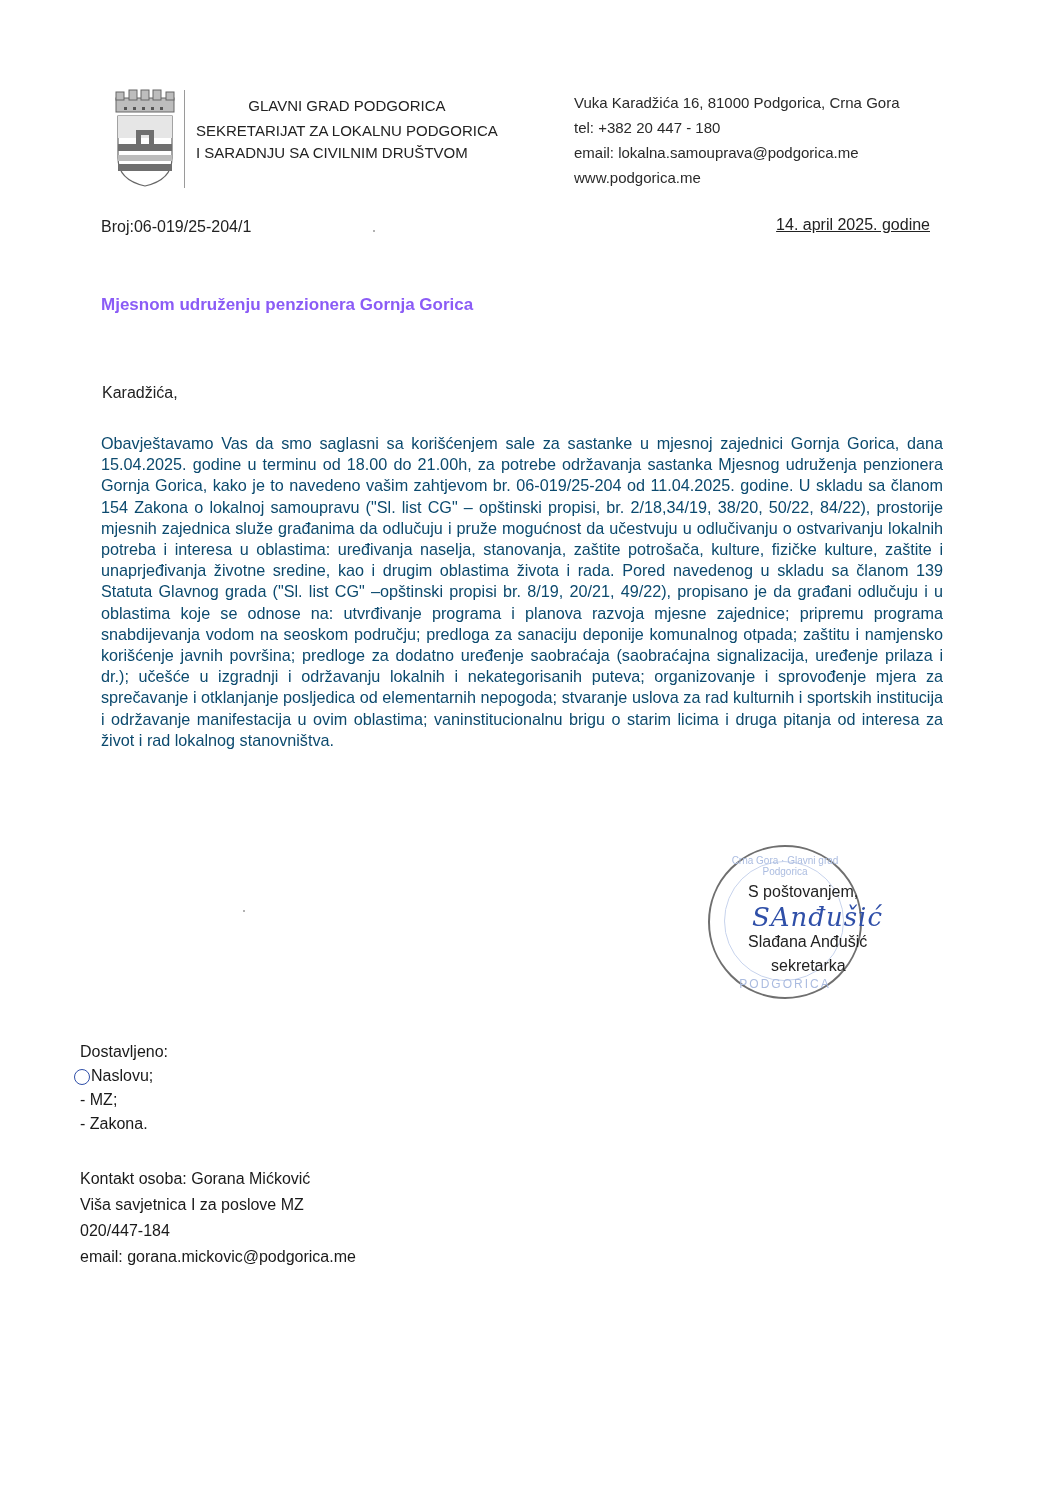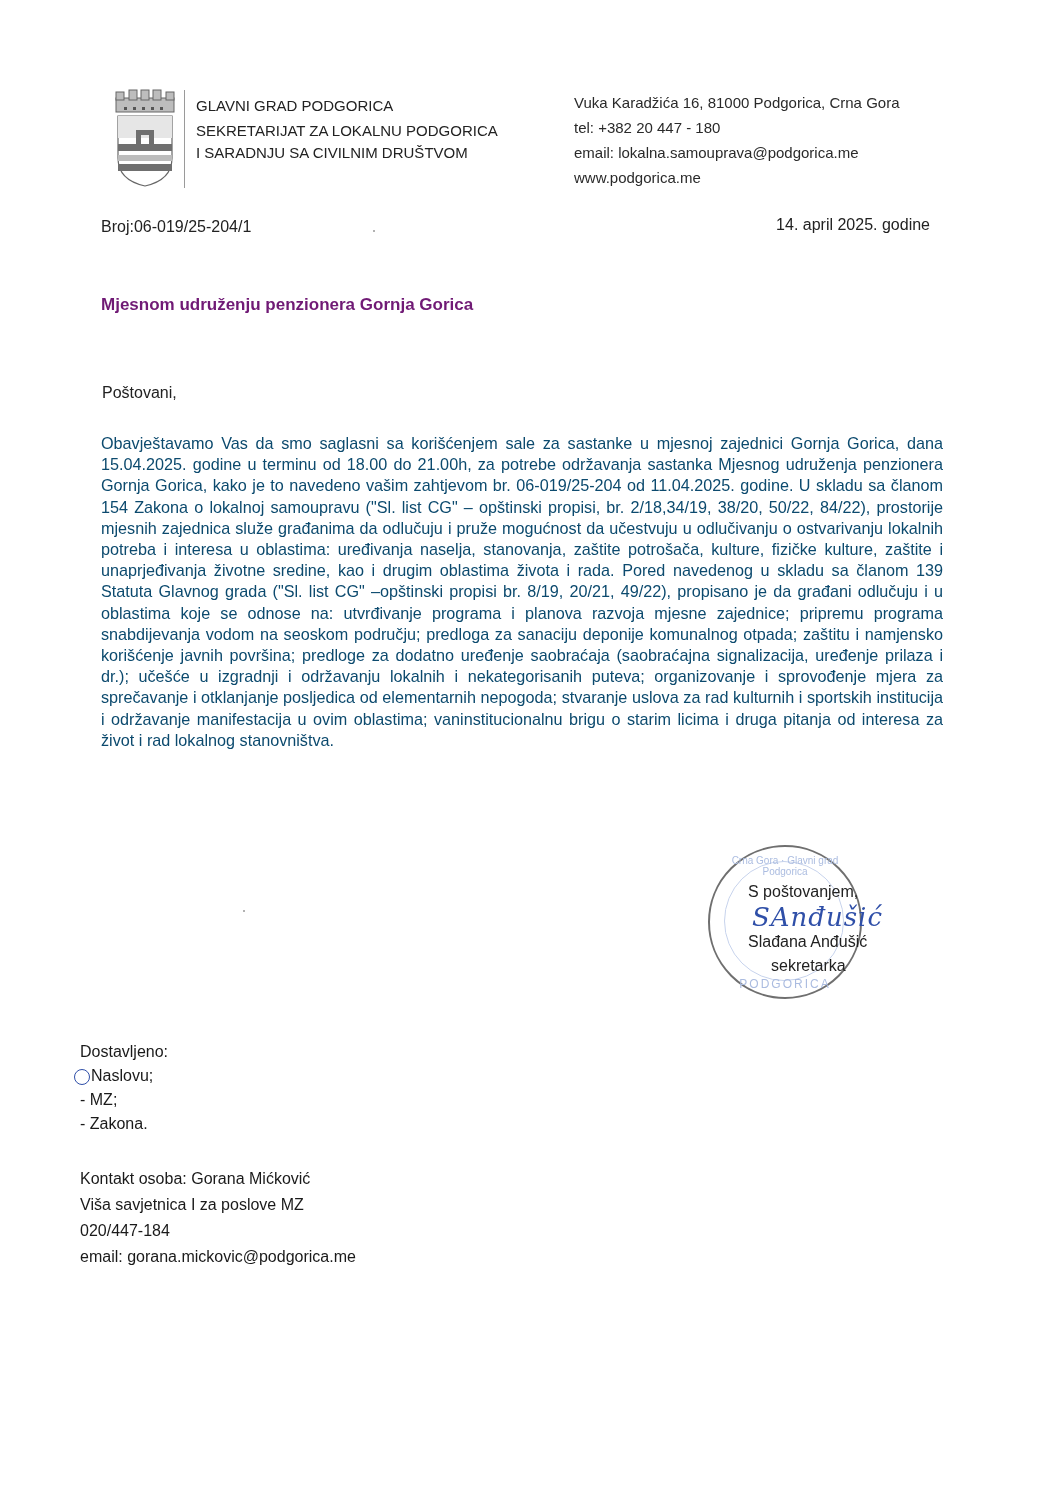--- a/index.html
+++ b/index.html
@@ -3,25 +3,25 @@
 <meta charset="utf-8">
 <style>
   html, body { margin:0; padding:0; background:#ffffff; }
   body { width:1058px; height:1497px; position:relative; overflow:hidden;
          font-family:"Liberation Sans", sans-serif; color:#1a1a1a; }
   .abs { position:absolute; }
   .crest { left:112px; top:88px; width:66px; height:100px; }
   .vline { left:184px; top:90px; width:1px; height:98px; background:#9a9a9a; }
   .hdr-left { left:196px; top:92px; font-size:15px; line-height:22px; color:#222; }
   .hdr-left div { white-space:nowrap; }
-  .hdr-left .gap { margin-top:3px; }
+  .hdr-left .gap { margin-top:3px;text-align:center; }
   .hdr-right { left:574px; top:90px; font-size:15px; line-height:25px; color:#2a2a2a; }
   .ref { left:101px; top:218px; font-size:16px; color:#222; }
-  .date { right:128px; top:216px; font-size:16px; color:#222; }
-  .recipient { left:101px; top:292px; font-size:17px; line-height:25px; font-weight:bold; color:#701a75; }
+  .date { right:128px; top:216px; font-size:16px; color:#222;text-decoration:underline; }
+  .recipient { left:101px; top:292px; font-size:17px; line-height:25px; font-weight:bold; color:#8b5cf6; }
   .greeting { left:102px; top:384px; font-size:16px; color:#222; }
   .body-text { left:101px; top:433px; width:842px; font-size:16.2px; line-height:21.2px;
                text-align:justify; color:#0c4a6e; }
   .stamp { left:708px; top:845px; width:150px; height:150px; border-radius:50%;
            border:2px solid #404040; opacity:0.75; }
   .stamp-inner { position:absolute; left:14px; top:14px; width:118px; height:118px;
                  border-radius:50%; border:1px solid #b4c4e6; }
   .stamp-text { position:absolute; width:100%; text-align:center; font-size:10px; color:#8fa6d6; }
   .closing { left:748px; top:880px; font-size:16px; line-height:24px; color:#222; text-align:left; }
   .closing .sig { font-family:"DejaVu Serif", serif; font-style:italic; font-size:26px; color:#2f4fa8;
@@ -77,21 +77,21 @@
 </div>
 
 <div class="abs ref">Broj:06-019/25-204/1</div>
 <div class="abs dot" style="left:373px;top:230px;"></div>
 <div class="abs date">14. april 2025. godine</div>
 
 <div class="abs recipient">
   <div>Mjesnom udruženju penzionera Gornja Gorica</div>
 </div>
 
-<div class="abs greeting">Poštovani,</div>
+<div class="abs greeting">Karadžića,</div>
 
 <div class="abs body-text">Obavještavamo Vas da smo saglasni sa korišćenjem sale za sastanke u mjesnoj zajednici Gornja Gorica,  dana 15.04.2025. godine u terminu od 18.00 do 21.00h, za potrebe održavanja sastanka Mjesnog udruženja penzionera Gornja Gorica, kako je to navedeno vašim zahtjevom br. 06-019/25-204 od 11.04.2025. godine. U skladu sa članom 154 Zakona o lokalnoj samoupravu ("Sl. list CG" – opštinski propisi, br. 2/18,34/19, 38/20, 50/22, 84/22), prostorije mjesnih zajednica služe građanima da odlučuju i pruže mogućnost da učestvuju u odlučivanju o ostvarivanju lokalnih potreba i interesa u oblastima: uređivanja naselja, stanovanja, zaštite potrošača, kulture, fizičke kulture, zaštite i unaprjeđivanja životne sredine, kao i drugim oblastima života i rada. Pored navedenog u skladu sa članom 139  Statuta Glavnog grada ("Sl. list CG" –opštinski propisi br. 8/19, 20/21, 49/22), propisano je da građani odlučuju i u oblastima koje se odnose na: utvrđivanje programa i planova razvoja mjesne zajednice; pripremu programa snabdijevanja vodom na seoskom području; predloga za sanaciju deponije komunalnog otpada; zaštitu i namjensko korišćenje javnih površina; predloge za dodatno uređenje saobraćaja (saobraćajna signalizacija, uređenje prilaza i dr.); učešće u izgradnji i održavanju lokalnih i nekategorisanih puteva; organizovanje i sprovođenje mjera za sprečavanje i otklanjanje posljedica od elementarnih nepogoda; stvaranje uslova za rad kulturnih i sportskih institucija i održavanje manifestacija u ovim oblastima; vaninstitucionalnu brigu o starim licima i druga pitanja od interesa za život i rad lokalnog stanovništva.</div>
 
 <div class="abs stamp">
   <div class="stamp-inner"></div>
   <div class="stamp-text" style="top:8px;">Crna Gora · Glavni grad Podgorica</div>
   <div class="stamp-text" style="bottom:6px;font-size:12px;letter-spacing:2px;">PODGORICA</div>
 </div>
 
 <div class="abs closing">

